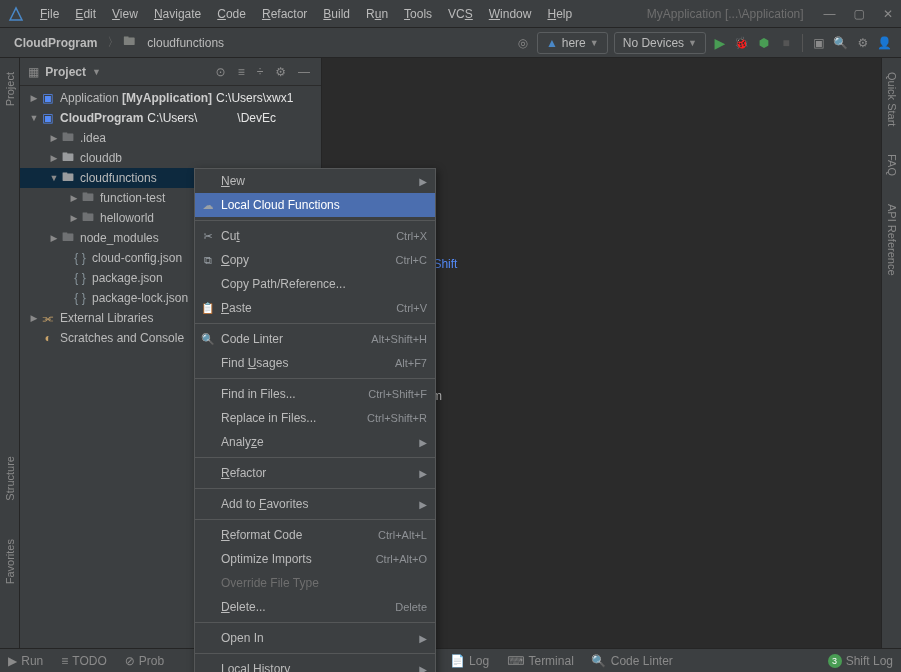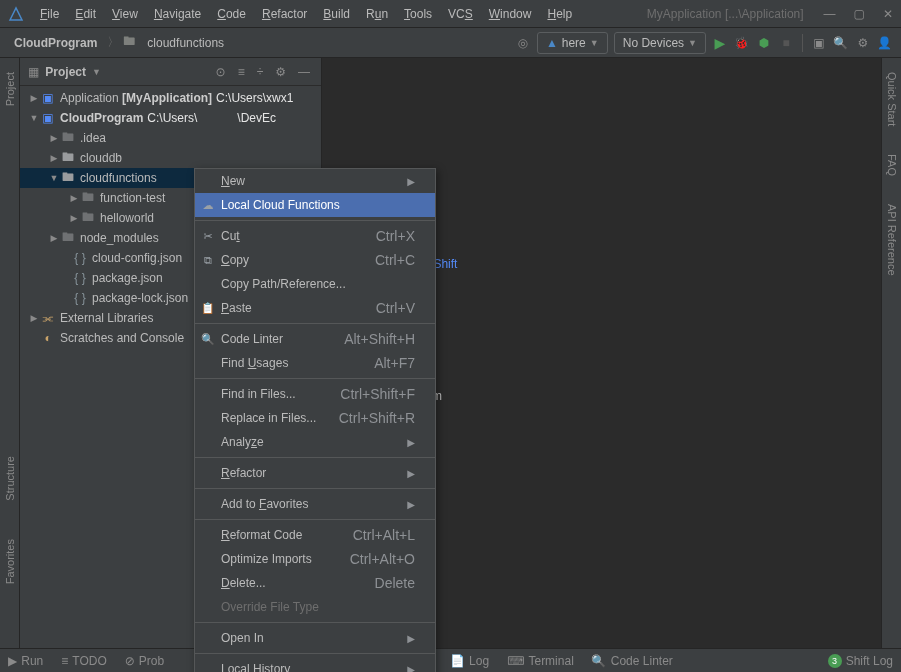--- a/index.html
+++ b/index.html
@@ -39,26 +39,26 @@
 .tree-row .folder { color: #9a9c9e; }
 .tree-row .folder-dark { color: #6f7173; }
 .tree-row .json-ic { color: #87939a; }
 .tree-row .name { color: #bbb; }
 .tree-row .bold { font-weight: bold; color: #ccc; }
 .tree-row .muted { color: #e5e5e5; margin-left: 4px; }
 .editor-area { flex: 1; background: #2b2b2b; position: relative; padding: 180px 40px; color: #bbb; }
 .editor-area .hintline { margin: 18px 0; font-size: 13px; }
 .editor-area .shortcut { color: #548af7; margin-left: 6px; }
 .context-menu { position: absolute; left: 194px; top: 168px; width: 242px; background: #3c3f41; border: 1px solid #555758; box-shadow: 2px 2px 8px rgba(0,0,0,0.4); z-index: 100; }
-.ctx-item { display: flex; align-items: center; height: 24px; padding: 0 20px 0 26px; color: #bbb; position: relative; }
+.ctx-item { display: flex; align-items: center; height: 24px; padding: 0 8px 0 26px; color: #bbb; position: relative; }
 .ctx-item.highlight { background: #4b6eaf; color: #fff; }
 .ctx-item.disabled { color: #6e6e6e; }
 .ctx-item .ico { position: absolute; left: 6px; width: 14px; text-align: center; color: #9aa0a6; font-size: 11px; }
 .ctx-item .label { flex: 1; }
-.ctx-item .kbd { color: #8e9195; font-size: 14px; }
+.ctx-item .kbd { color: #8e9195; font-size: 11px; }
 .ctx-item .sub { color: #8e9195; font-size: 10px; }
 .ctx-sep { height: 1px; background: #555758; margin: 3px 0; }
 .statusbar { position: absolute; bottom: 0; left: 0; right: 0; height: 24px; background: #3c3f41; border-top: 1px solid #252525; display: flex; align-items: center; padding: 0 8px; gap: 18px; color: #8a8a8a; font-size: 11px; }
 .statusbar .sb-item { display: flex; align-items: center; gap: 4px; }
 .statusbar .sb-right { margin-left: auto; display: flex; align-items: center; gap: 4px; }
 .badge-green { background: #499c54; color: #fff; border-radius: 50%; width: 14px; height: 14px; display: inline-flex; align-items: center; justify-content: center; font-size: 9px; }
 u.mn { text-decoration: underline; }
 svg { display: block; }
 </style>
 </head>
@@ -292,26 +292,26 @@
     </div>
   <div class="ctx-sep"></div>
   <div class="ctx-item">
       <span class="label"><u class="mn">R</u>eformat Code</span>
       <span class="kbd">Ctrl+Alt+L</span>
     </div>
   <div class="ctx-item">
       <span class="label">Optimize Imports</span>
       <span class="kbd">Ctrl+Alt+O</span>
     </div>
+  <div class="ctx-item disabled">
+      <span class="label">Override File Type</span>
+    </div>
   <div class="ctx-item">
       <span class="label"><u class="mn">D</u>elete...</span>
       <span class="kbd">Delete</span>
-    </div>
-  <div class="ctx-item disabled">
-      <span class="label">Override File Type</span>
     </div>
   <div class="ctx-sep"></div>
   <div class="ctx-item">
       <span class="label">Open In</span>
       <span class="sub">▶</span>
     </div>
   <div class="ctx-sep"></div>
   <div class="ctx-item">
       <span class="label">Local History</span>
       <span class="sub">▶</span>

